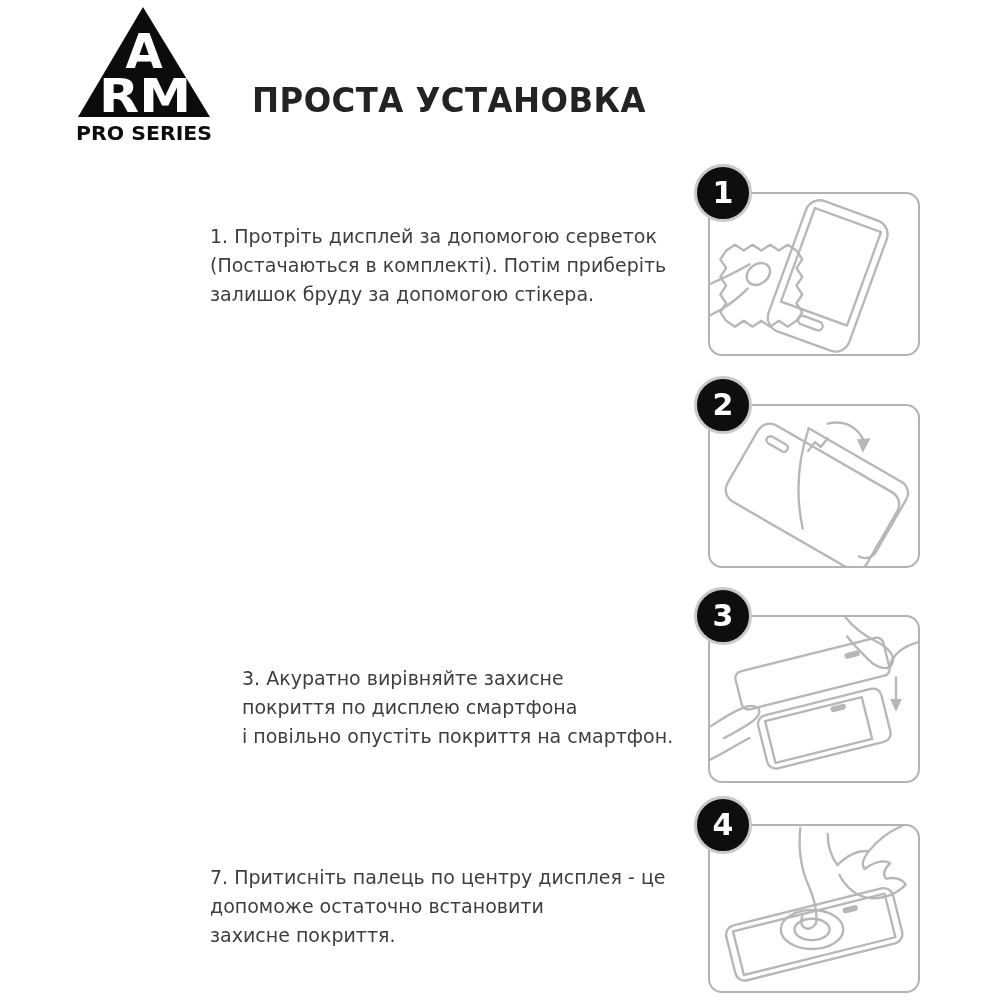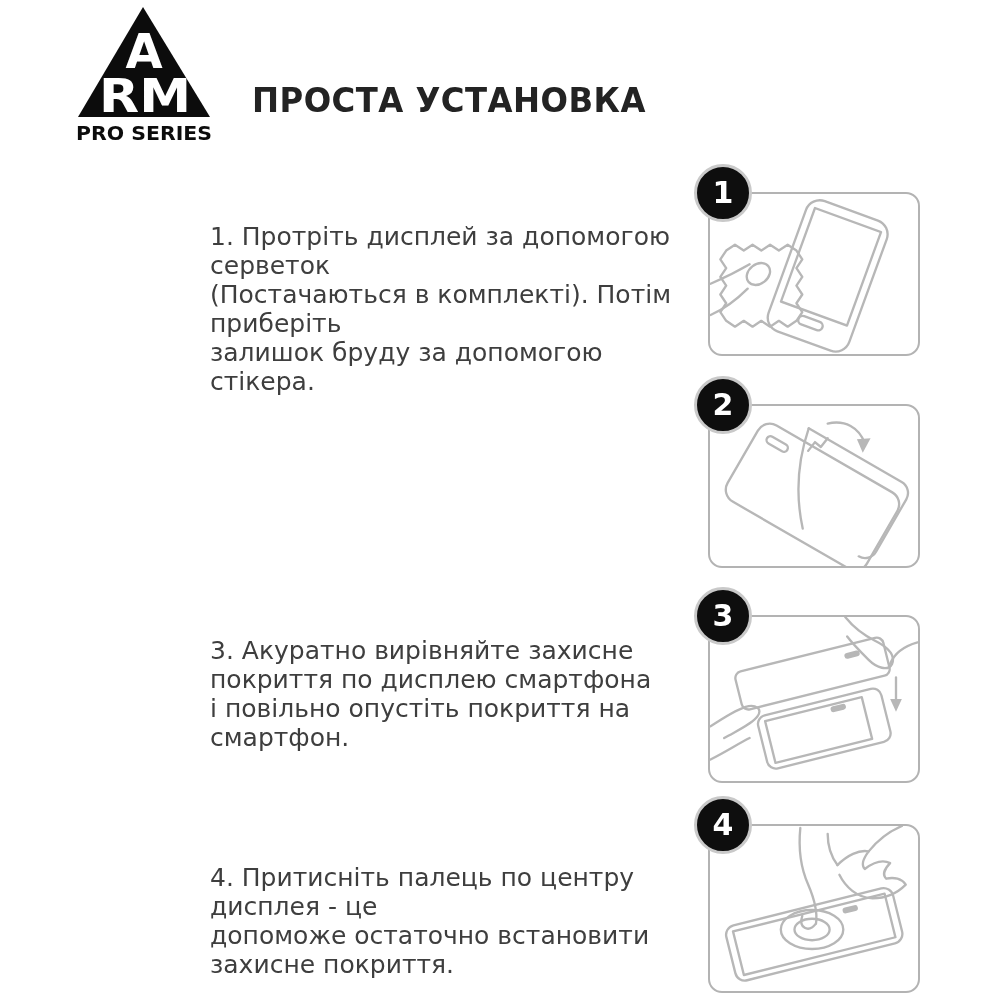--- a/index.html
+++ b/index.html
@@ -12,23 +12,23 @@
   .logo text{font-family:"DejaVu Sans","Liberation Sans",sans-serif;font-weight:bold;}
   
   .title{
     position:absolute;left:252px;top:57px;
     font-size:34px;font-weight:bold;color:#232323;letter-spacing:.5px;
     transform:scale(.95,1);transform-origin:left top;white-space:nowrap;
   }
   
   .step-text{
     position:absolute;left:210px;width:490px;margin:0;
-    font-size:25px;line-height:29px;color:#3e3e3e;white-space:pre-line;
+    font-size:19px;line-height:29px;color:#3e3e3e;white-space:pre-line;
   }
-  .t1{top:222px;} .t2{top:466px;} .t3{top:636px;} .t4{top:863px;}
+  .t1{top:222px;} .t2{top:466px;} .t3{top:664px;margin-left:32px;} .t4{top:863px;}
   
   .ill-box{
     position:absolute;left:708px;width:212px;
     border:2px solid #b3b3b3;border-radius:14px;background:#ffffff;box-sizing:border-box;
   }
   .b1{top:192px;height:164px;} .b2{top:404px;height:164px;}
   .b3{top:615px;height:168px;} .b4{top:824px;height:169px;}
   .badge{
     position:absolute;left:-16px;top:-30px;width:52px;height:52px;
     background:#0e0e0e;border:3px solid #c9c9c9;border-radius:50%;
@@ -115,21 +115,21 @@
         <path d="M0,112 C12,104 24,96 36,92 C46,89 54,94 48,102 C42,110 28,116 14,124"></path>
         <path d="M0,146 C16,138 28,130 40,124"></path>
         <path d="M138,0 C146,10 156,18 168,24 C180,30 190,38 186,48 C182,56 170,52 162,44 C154,36 146,28 140,20"></path>
         <path d="M212,26 C198,30 188,38 184,48"></path>
         <path d="M190,62 v22"></path>
         <polygon class="fillg" points="184,84 196,84 190,97"></polygon>
       </g>
     </svg>
   </div>
 
-  <p class="step-text t4">4. Притисніть палець по центру дисплея - це
+  <p class="step-text t4">7. Притисніть палець по центру дисплея - це
 допоможе остаточно встановити
 захисне покриття.</p>
   <div class="ill-box b4">
     <div class="badge">
       <span class="badge-num">4</span>
     </div>
     <svg class="art-svg" viewBox="0 0 212 169" aria-label="press-finger-on-center">
       <g class="art">
         <g transform="rotate(-14 106 110)">
           <rect x="18" y="82" width="176" height="58" rx="10"></rect>

